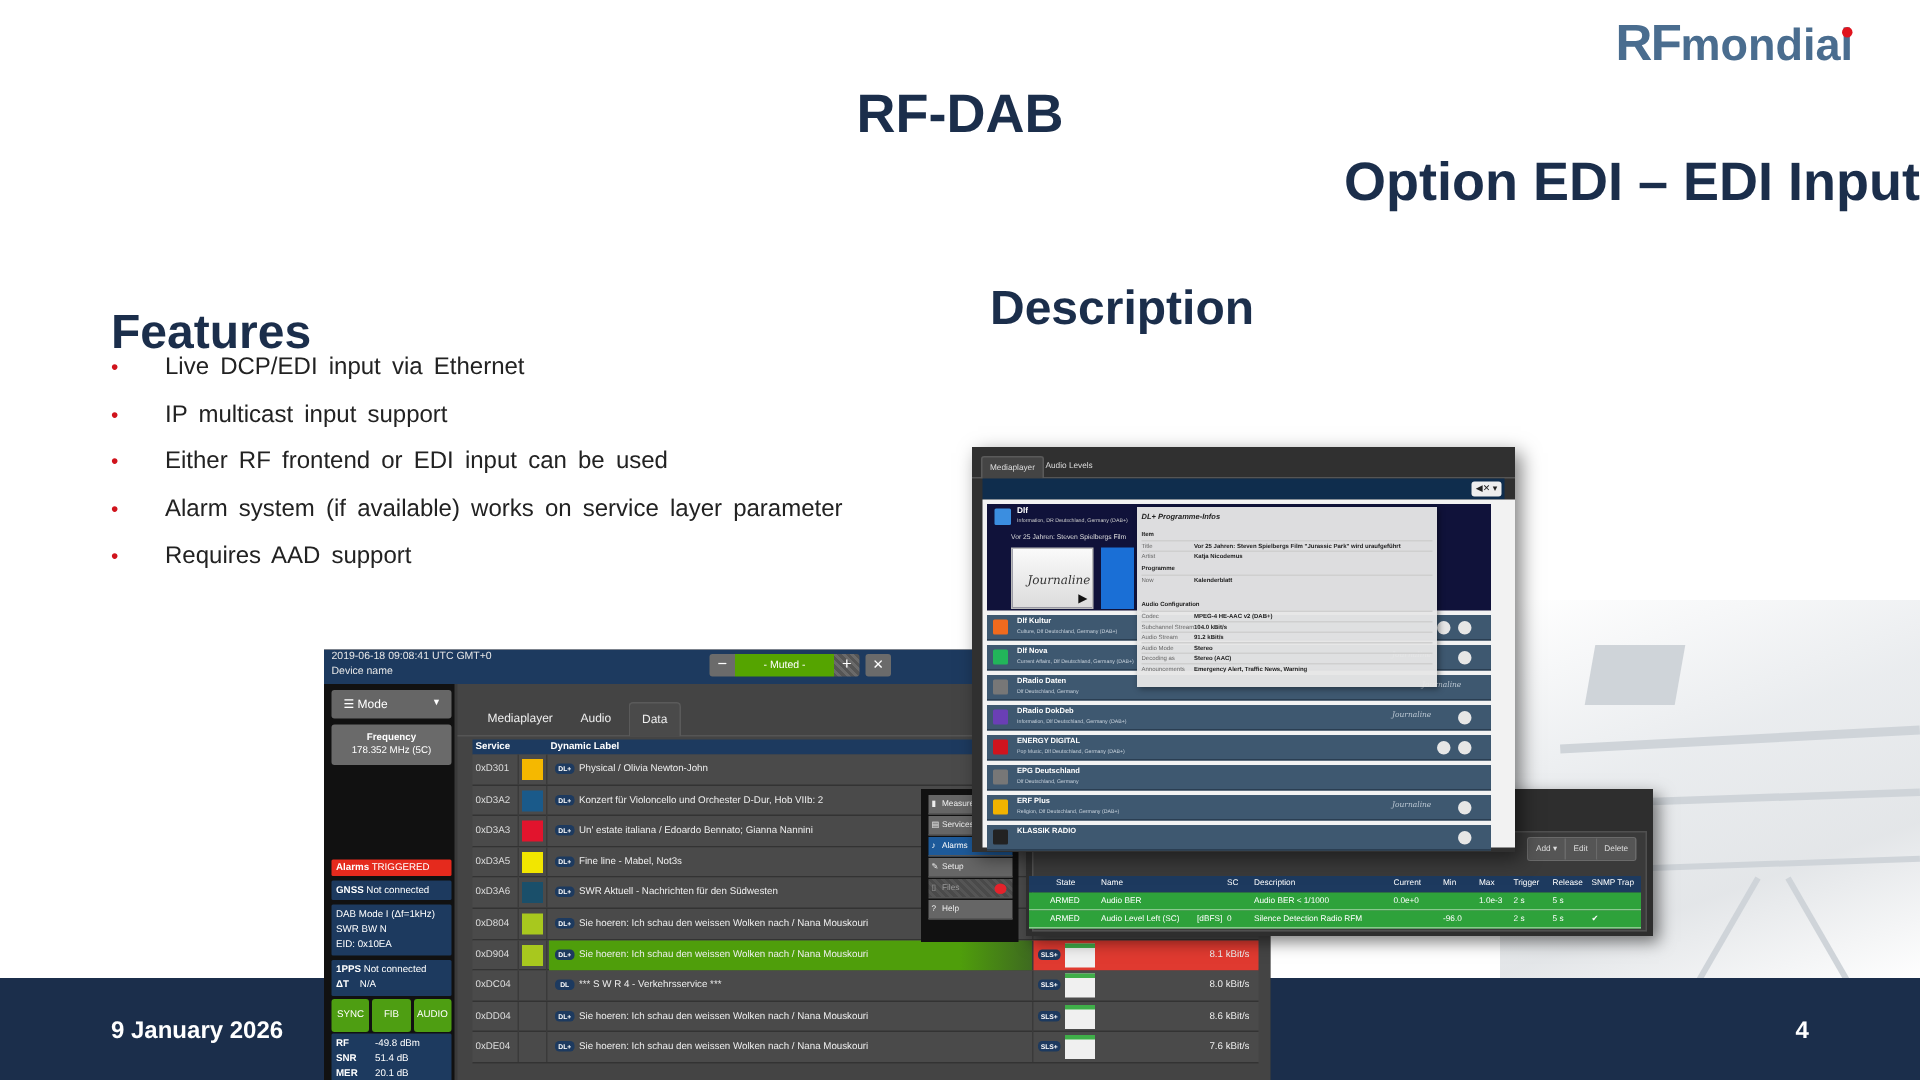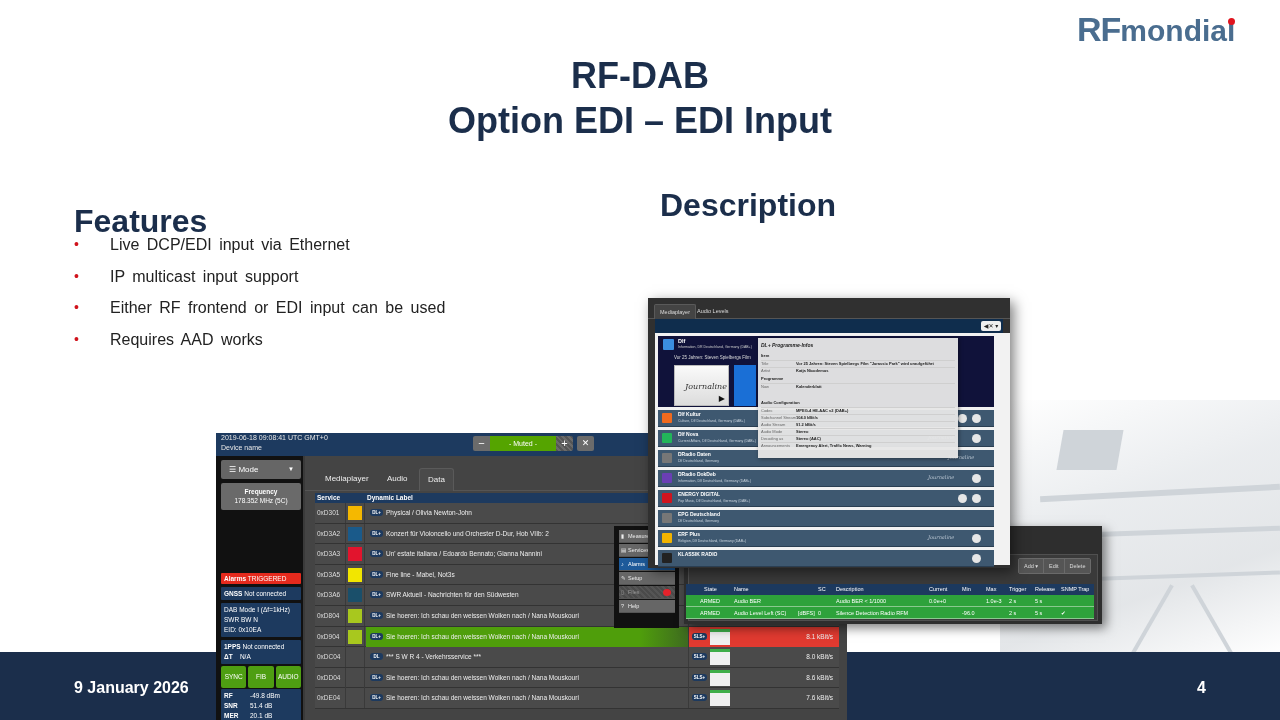--- a/index.html
+++ b/index.html
@@ -14,21 +14,21 @@
   .bg-tower .beam { position: absolute; background: #cfd4d9; }
 
   
   .logo { position: absolute; left: 1077px; top: 10px; font-weight: bold; color: #4a6d8f; }
   .logo .rf { font-size: 34px; letter-spacing: -1px; }
   .logo .mondial { font-size: 30px; font-weight: bold; }
   .logo .dot { position: absolute; left: 151px; top: 8px; width: 7px; height: 7px; border-radius: 50%; background: #e0141e; }
 
   .title { position: absolute; left: 0; width: 1280px; text-align: center; color: #1b2e4b; font-weight: bold; font-size: 36px; }
   .title.t1 { top: 55px; }
-  .title.t2 { top: 100px; }
+  .title.t2 { top: 100px; text-align: right; }
 
   .section-head { position: absolute; font-size: 32px; font-weight: bold; color: #1b2e4b; }
   .bullets { position: absolute; list-style: none; }
   .bullets li { position: relative; font-size: 16px; color: #222; height: 31.5px; padding-left: 36px; word-spacing: 3px; }
   .bullets li::before { content: "•"; position: absolute; left: 0; top: 0; color: #d0131c; font-size: 14px; }
 
   
   .footer { position: absolute; left: 0; top: 652px; width: 1280px; height: 68px; background: #1b2e4b; }
   .footer-date { position: absolute; left: 74px; top: 679px; color: #fff; font-weight: bold; font-size: 16px; }
   .footer-page { position: absolute; left: 1197px; top: 679px; color: #fff; font-weight: bold; font-size: 16px; }
@@ -152,21 +152,22 @@
   </div>
 
   <div class="title t1">RF-DAB</div>
   <div class="title t2">Option EDI – EDI Input</div>
 
   <div class="section-head" style="left:74px;top:203px;">Features</div>
   <ul class="bullets" style="left:74px;top:236px;">
     <li>Live DCP/EDI input via Ethernet</li>
     <li>IP multicast input support</li>
     <li>Either RF frontend or EDI input can be used</li>
-    <li>Requires AAD works</li>
+    <li>Alarm system (if available) works on service layer parameter</li>
+    <li>Requires AAD support</li>
   </ul>
 
   <div class="section-head" style="left:660px;top:187px;">Description</div>
 
   <div class="footer"></div>
   <div class="footer-date">9 January 2026</div>
   <div class="footer-page">4</div>
 
   <div class="shot1">
     <div class="s1-top">

